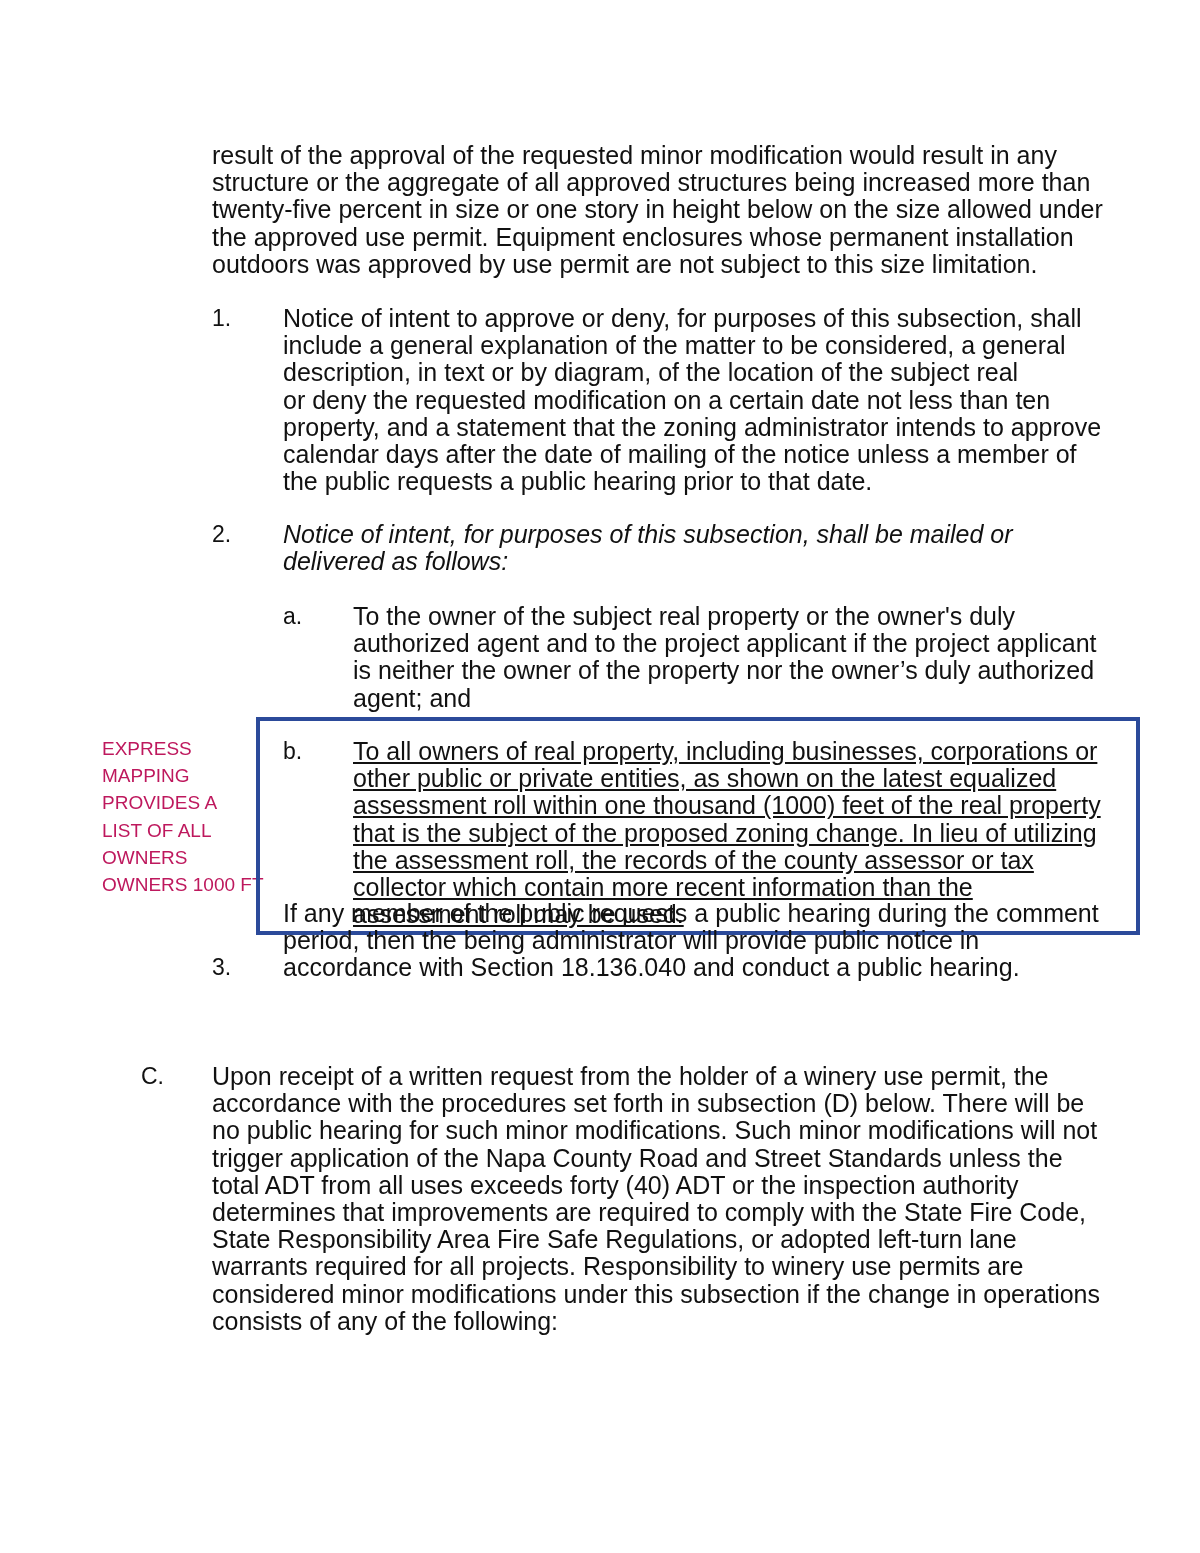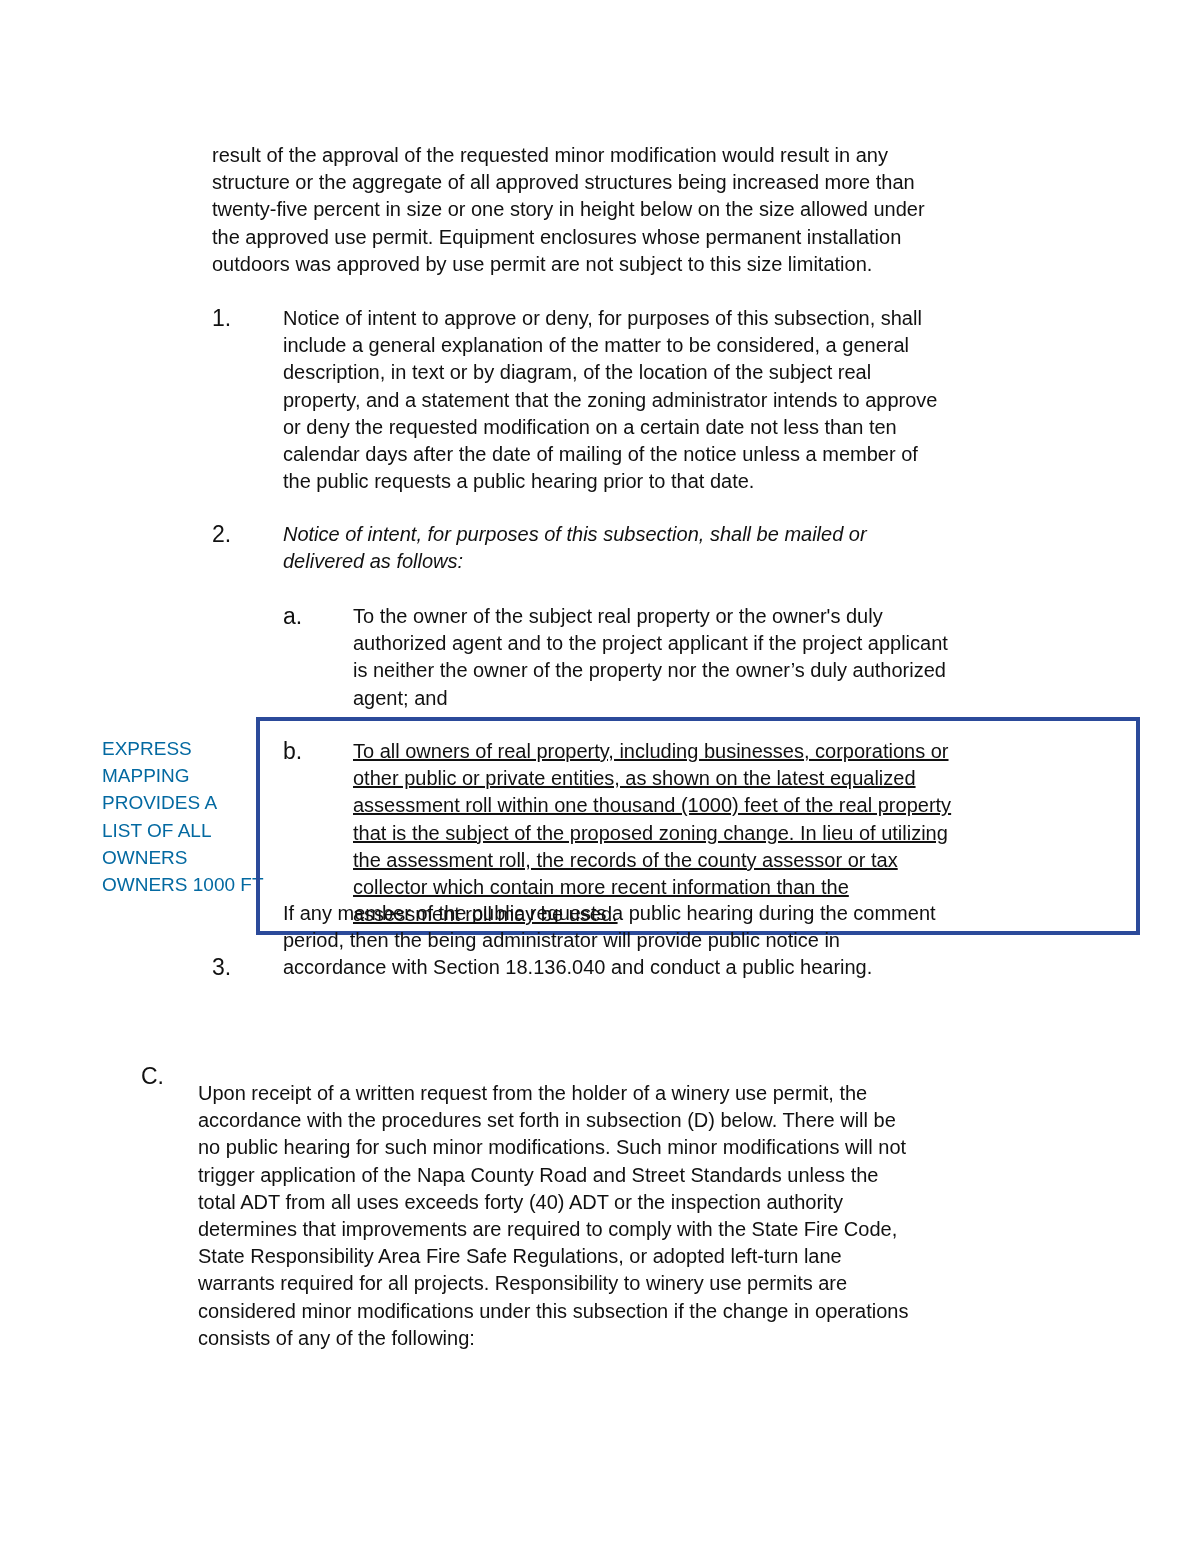--- a/index.html
+++ b/index.html
@@ -1,42 +1,42 @@
 <!DOCTYPE html>
 <html><head>
 <meta charset="utf-8">
 <style>
   html, body { margin: 0; padding: 0; background: #ffffff; }
   body { width: 1200px; height: 1553px; position: relative; overflow: hidden;
          font-family: "Liberation Sans", sans-serif; color: #111; }
-  .line { font-size: 20px; line-height: 27.2px; white-space: nowrap; }
+  .line { font-size: 25px; line-height: 27.2px; white-space: nowrap; }
   .block { position: absolute; }
   .marker { position: absolute; font-size: 23px; line-height: 27.2px; }
-  .side { position: absolute; left: 102px; top: 735px; font-size: 19px; line-height: 27.2px; color: #0369a1; }
+  .side { position: absolute; left: 102px; top: 735px; font-size: 19px; line-height: 27.2px; color: #be185d; }
   .highlight-box { position: absolute; left: 256px; top: 717px; width: 876px; height: 210px;
                    border: 4px solid #2b4a9a; box-sizing: content-box; }
 </style>
 </head>
 <body>
 
 <div class="block" style="left:212px; top:142px;">
   <div class="line">result of the approval of the requested minor modification would result in any</div>
   <div class="line">structure or the aggregate of all approved structures being increased more than</div>
   <div class="line">twenty-five percent in size or one story in height below on the size allowed under</div>
   <div class="line">the approved use permit. Equipment enclosures whose permanent installation</div>
   <div class="line">outdoors was approved by use permit are not subject to this size limitation.</div>
 </div>
 
 <div class="marker" style="left:212px; top:305px;">1.</div>
 <div class="block" style="left:283px; top:305px;">
   <div class="line">Notice of intent to approve or deny, for purposes of this subsection, shall</div>
   <div class="line">include a general explanation of the matter to be considered, a general</div>
   <div class="line">description, in text or by diagram, of the location of the subject real</div>
+  <div class="line">or deny the requested modification on a certain date not less than ten</div>
   <div class="line">property, and a statement that the zoning administrator intends to approve</div>
-  <div class="line">or deny the requested modification on a certain date not less than ten</div>
   <div class="line">calendar days after the date of mailing of the notice unless a member of</div>
   <div class="line">the public requests a public hearing prior to that date.</div>
 </div>
 
 <div class="marker" style="left:212px; top:521px;">2.</div>
 <div class="block" style="left:283px; top:521px;font-style:italic;">
   <div class="line">Notice of intent, for purposes of this subsection, shall be mailed or</div>
   <div class="line">delivered as follows:</div>
 </div>
 
@@ -71,21 +71,21 @@
 </div>
 
 <div class="marker" style="left:212px; top:954px;">3.</div>
 <div class="block" style="left:283px; top:900px;">
   <div class="line">If any member of the public requests a public hearing during the comment</div>
   <div class="line">period, then the being administrator will provide public notice in</div>
   <div class="line">accordance with Section 18.136.040 and conduct a public hearing.</div>
 </div>
 
 <div class="marker" style="left:141px; top:1063px;">C.</div>
-<div class="block" style="left:198px; top:1063px;margin-top:17px;">
+<div class="block" style="left:212px; top:1063px;">
   <div class="line">Upon receipt of a written request from the holder of a winery use permit, the</div>
   <div class="line">accordance with the procedures set forth in subsection (D) below. There will be</div>
   <div class="line">no public hearing for such minor modifications. Such minor modifications will not</div>
   <div class="line">trigger application of the Napa County Road and Street Standards unless the</div>
   <div class="line">total ADT from all uses exceeds forty (40) ADT or the inspection authority</div>
   <div class="line">determines that improvements are required to comply with the State Fire Code,</div>
   <div class="line">State Responsibility Area Fire Safe Regulations, or adopted left-turn lane</div>
   <div class="line">warrants required for all projects. Responsibility to winery use permits are</div>
   <div class="line">considered minor modifications under this subsection if the change in operations</div>
   <div class="line">consists of any of the following:</div>

